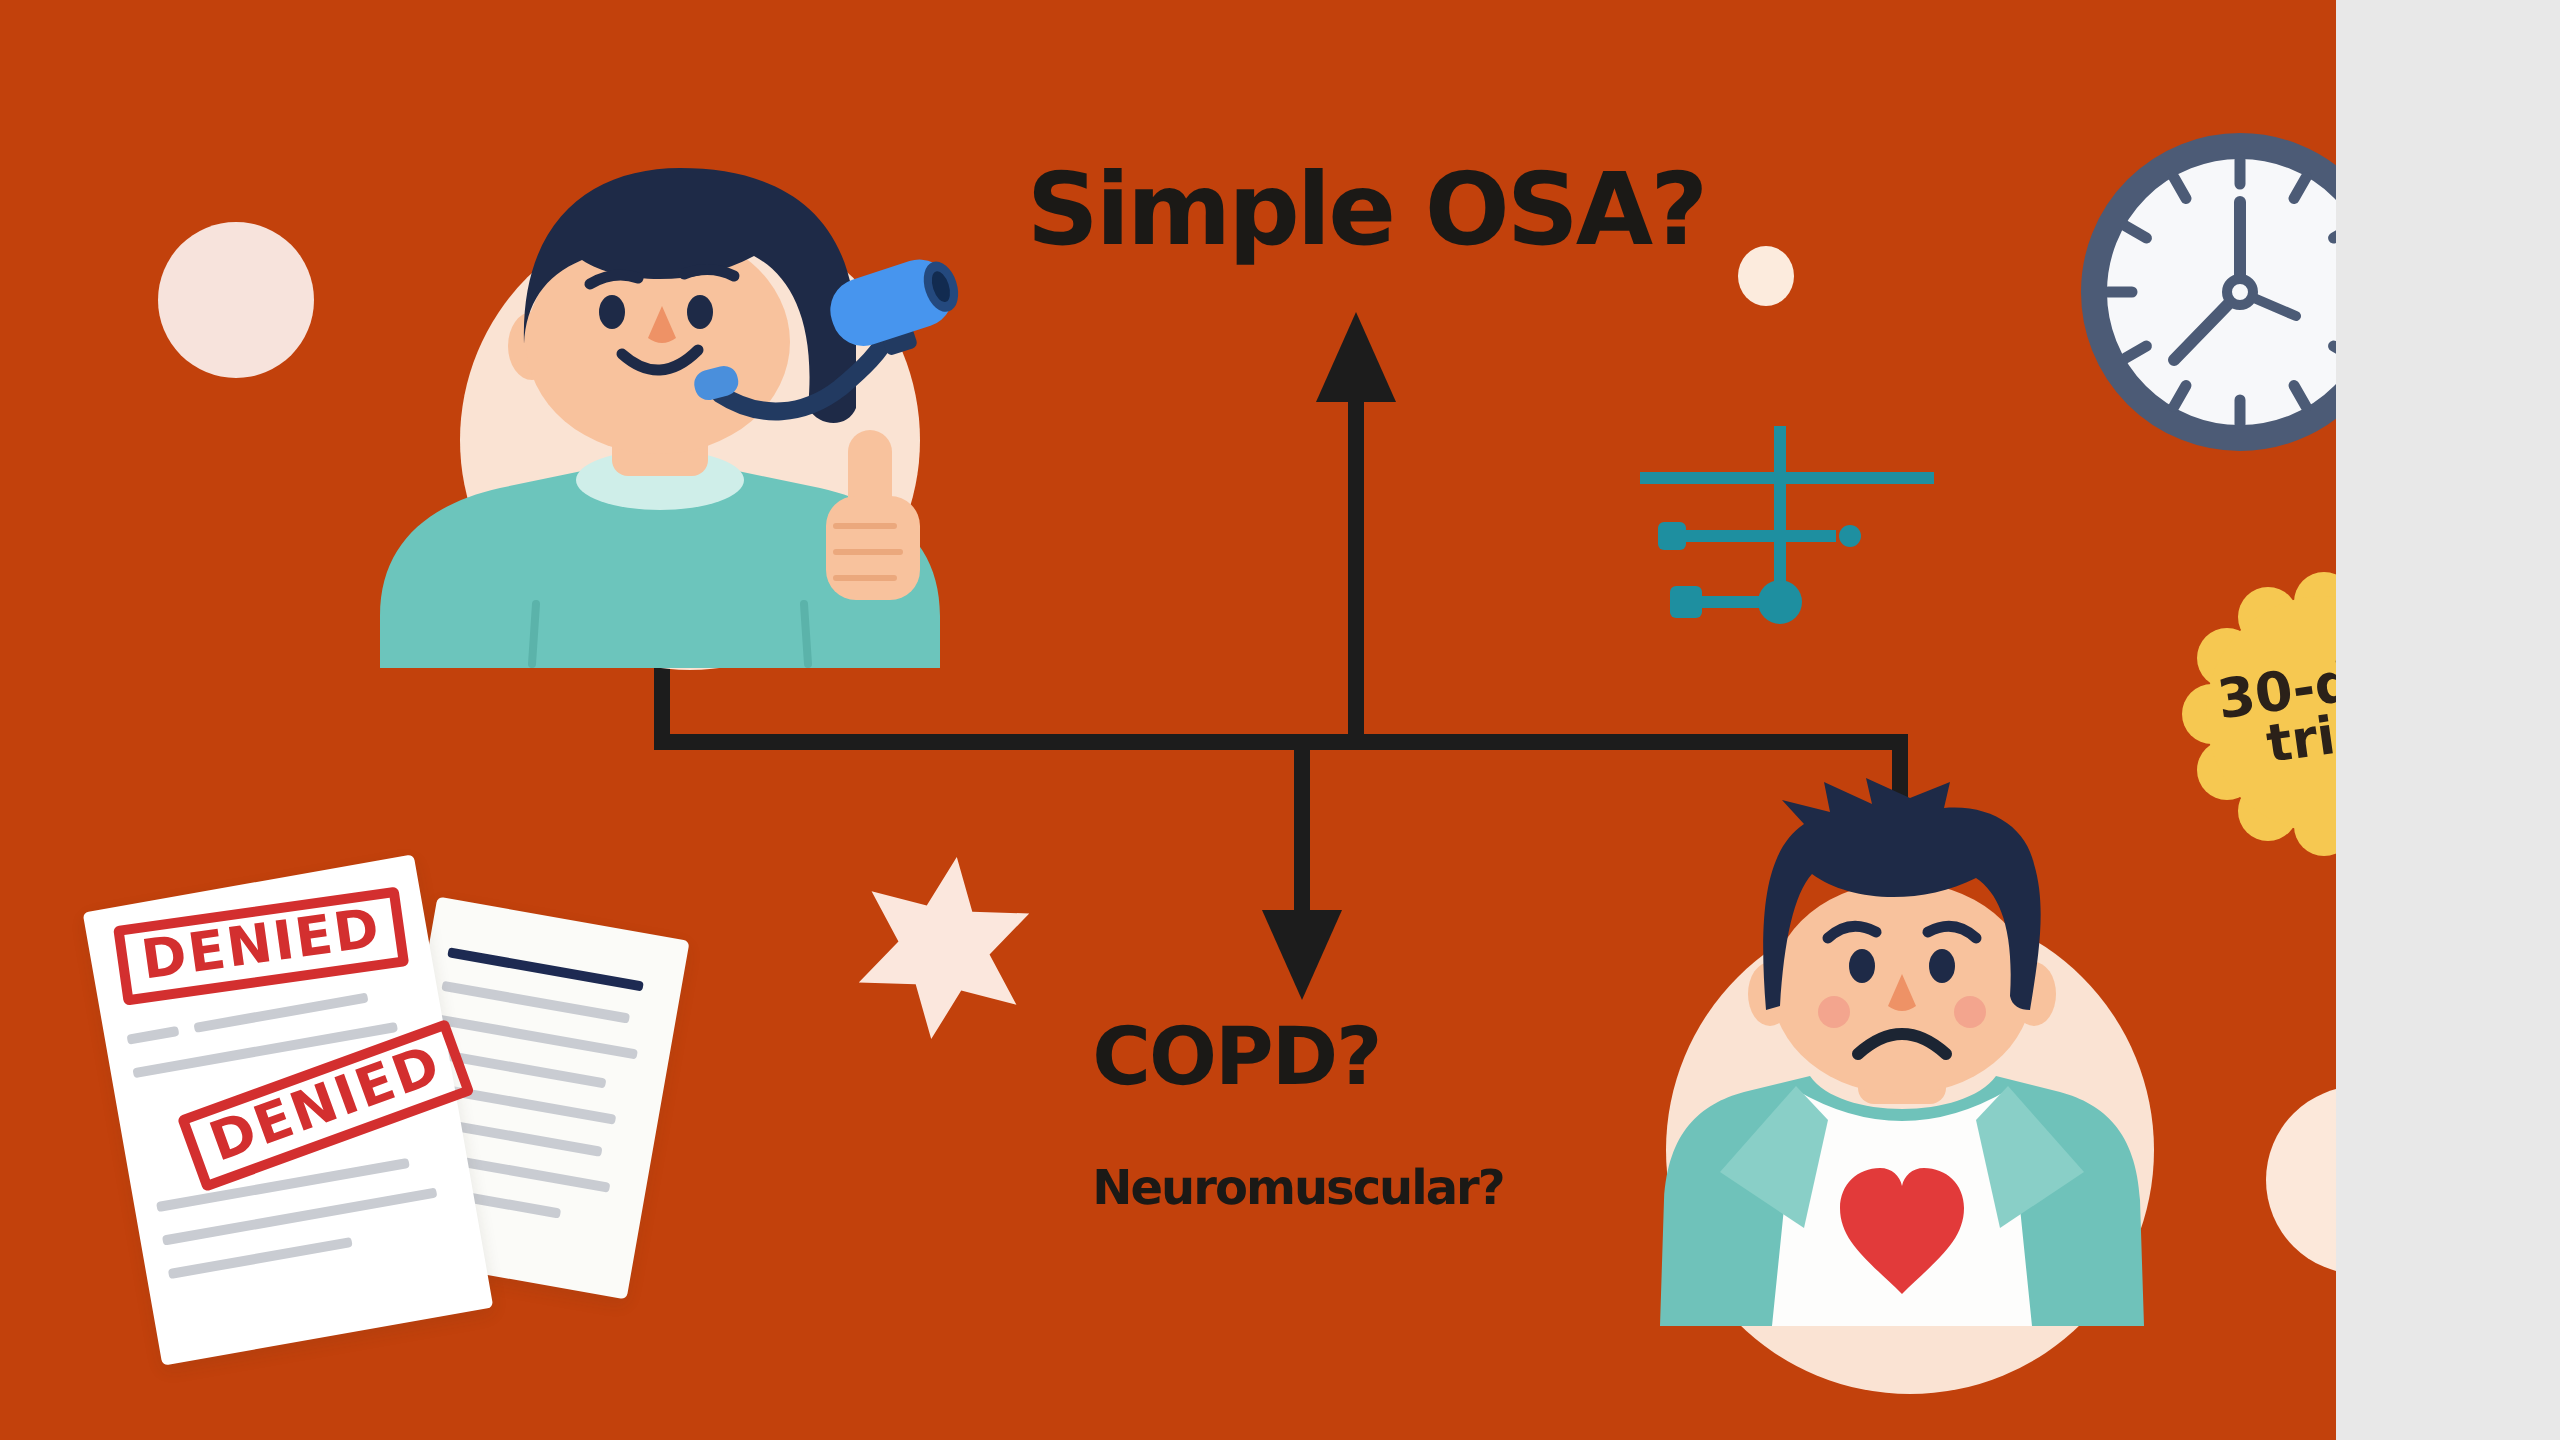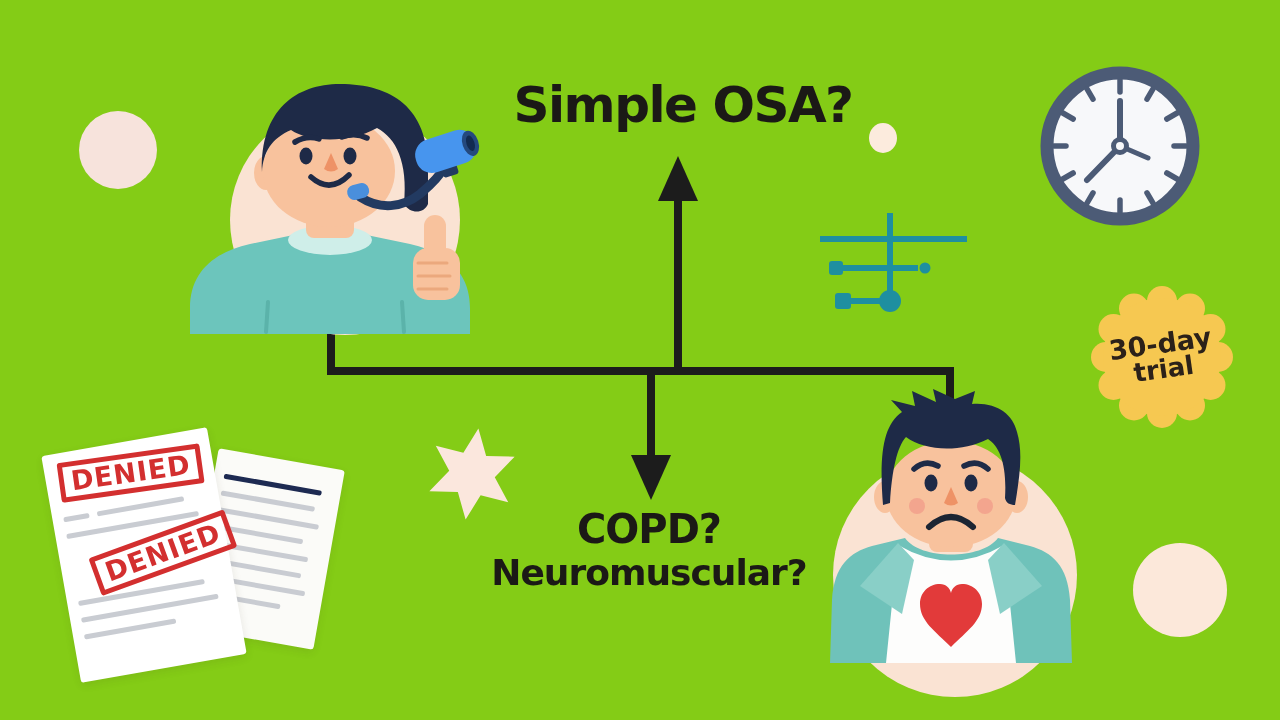--- a/index.html
+++ b/index.html
@@ -1,39 +1,39 @@
 <!DOCTYPE html>
 <html><head>
 <meta charset="utf-8">
 <style>
   html,body{margin:0;padding:0;background:#e8e8e8;}
   .canvas{
-    position:relative;width:1280px;height:720px;overflow:hidden;
-    background:#84cc16;
+    position:relative;width:1168px;height:720px;overflow:hidden;
+    background:#c2410c;
     font-family:"DejaVu Sans","Liberation Sans",sans-serif;
   }
   .abs{position:absolute;}
   svg{display:block;}
 
   
   .deco-circle-tl{left:79px;top:111px;width:78px;height:78px;border-radius:50%;background:#f7e3dc;}
   .deco-dot-title{left:869px;top:123px;width:28px;height:30px;border-radius:50%;background:#fcebdd;}
   .deco-circle-br{left:1133px;top:543px;width:94px;height:94px;border-radius:50%;background:#fce8da;}
 
   
   .title{
     left:683px;top:76px;transform:translateX(-50%);
     font-size:50px;font-weight:800;color:#1b1916;letter-spacing:-1.5px;white-space:nowrap;
   }
   .bottom-questions{
     left:649px;top:506px;transform:translateX(-50%);
-    text-align:center;color:#1b1916;font-weight:800;white-space:nowrap;
+    color:#1b1916;font-weight:800;white-space:nowrap;
   }
   .q-big{font-size:40px;line-height:1.15;letter-spacing:-1px;}
-  .q-small{font-size:36px;line-height:1.18;letter-spacing:-1px;}
+  .q-small{font-size:24px;line-height:1.18;letter-spacing:-1px;margin-top:28px;}
 
   
   .badge{left:1086px;top:281px;width:152px;height:152px;}
   .badge-text{
     position:absolute;inset:0;display:flex;flex-direction:column;align-items:center;justify-content:center;
     transform:rotate(-8deg);color:#2b2119;font-weight:800;line-height:0.98;text-align:center;
   }
   .badge-line1{font-size:27px;}
   .badge-line2{font-size:26px;}
 

